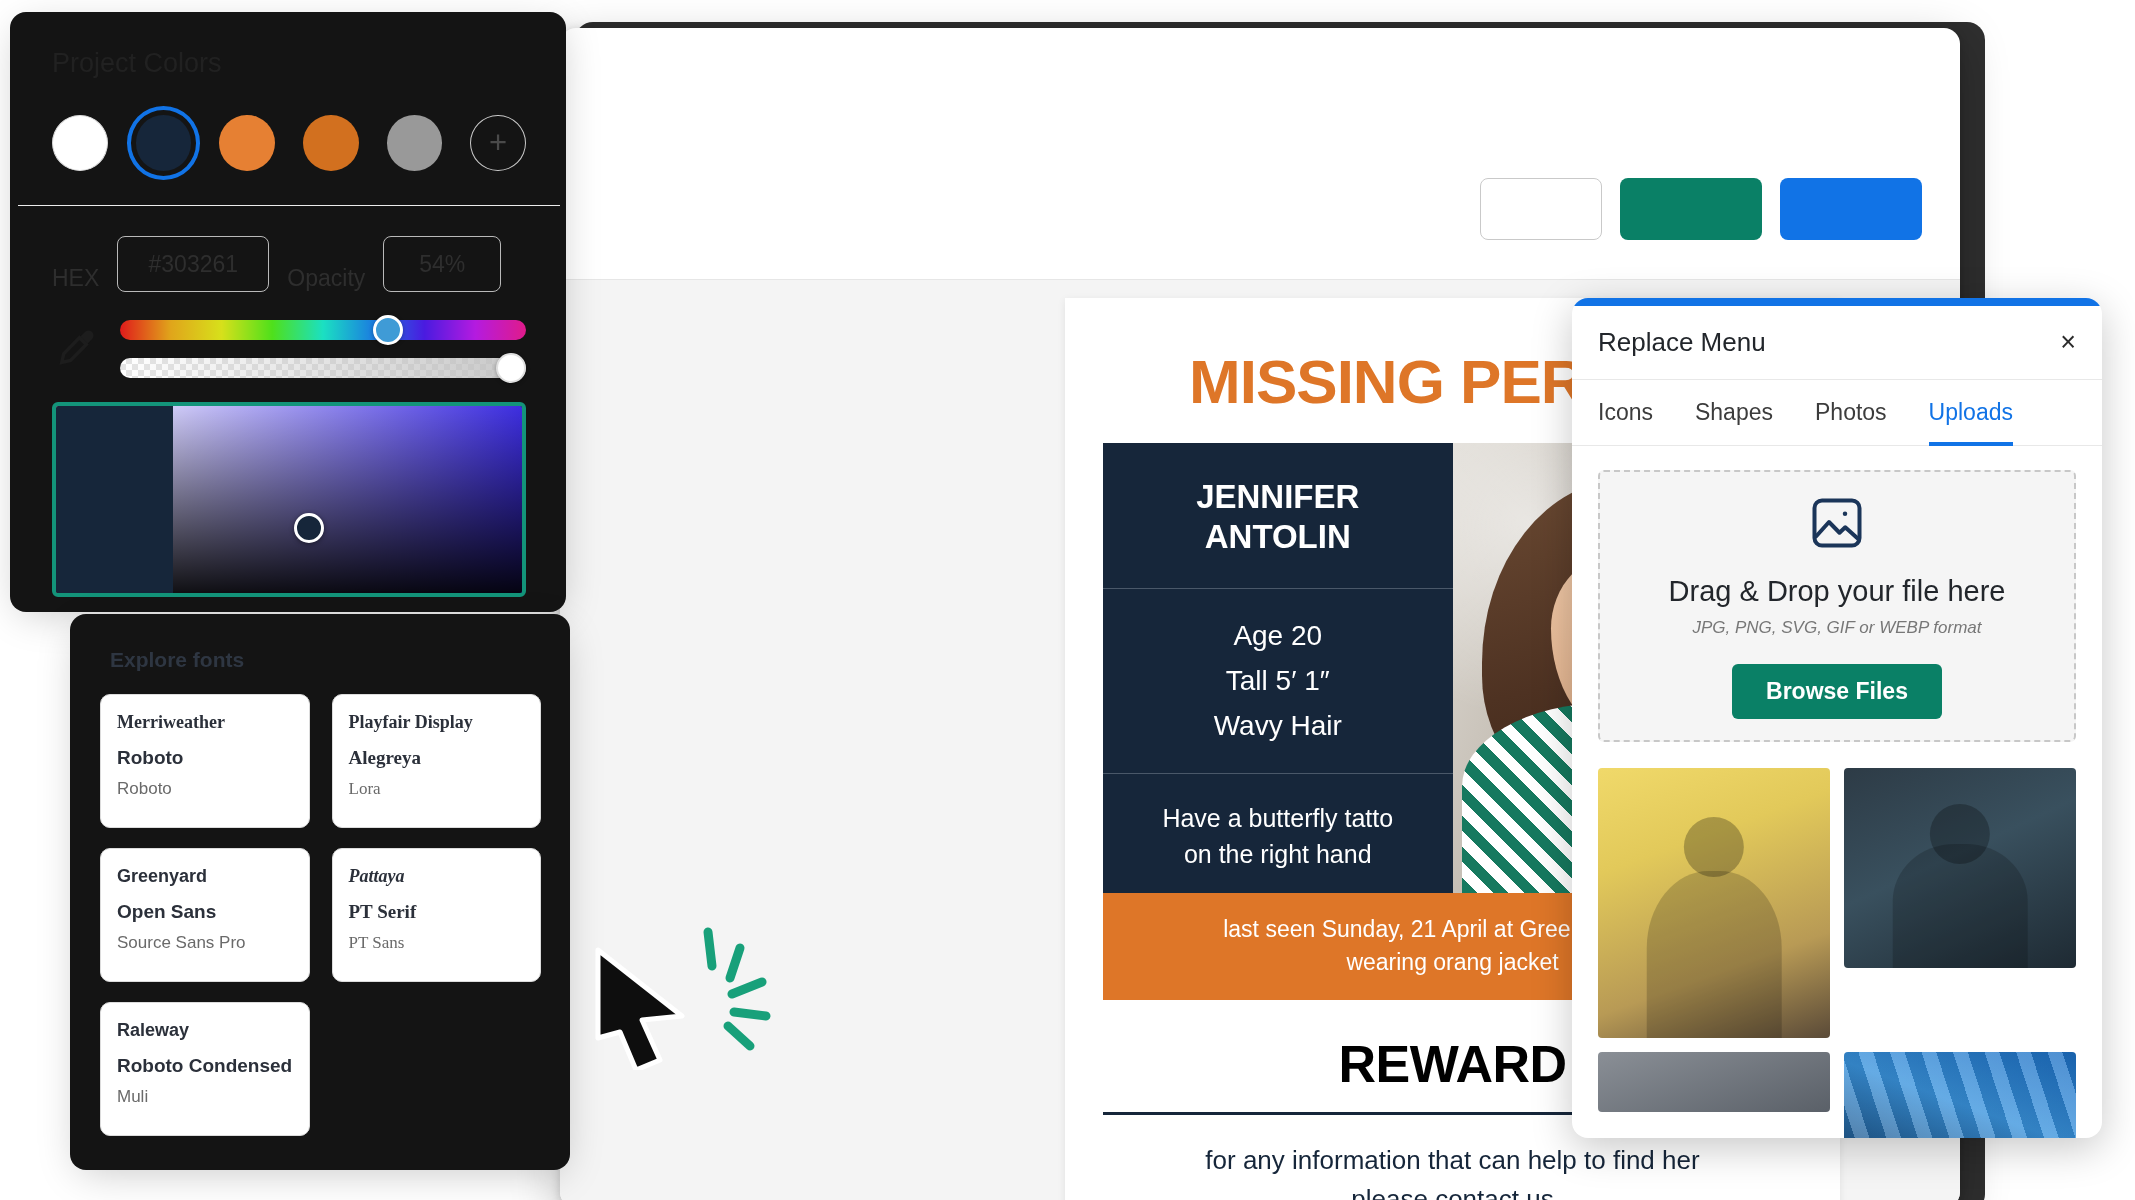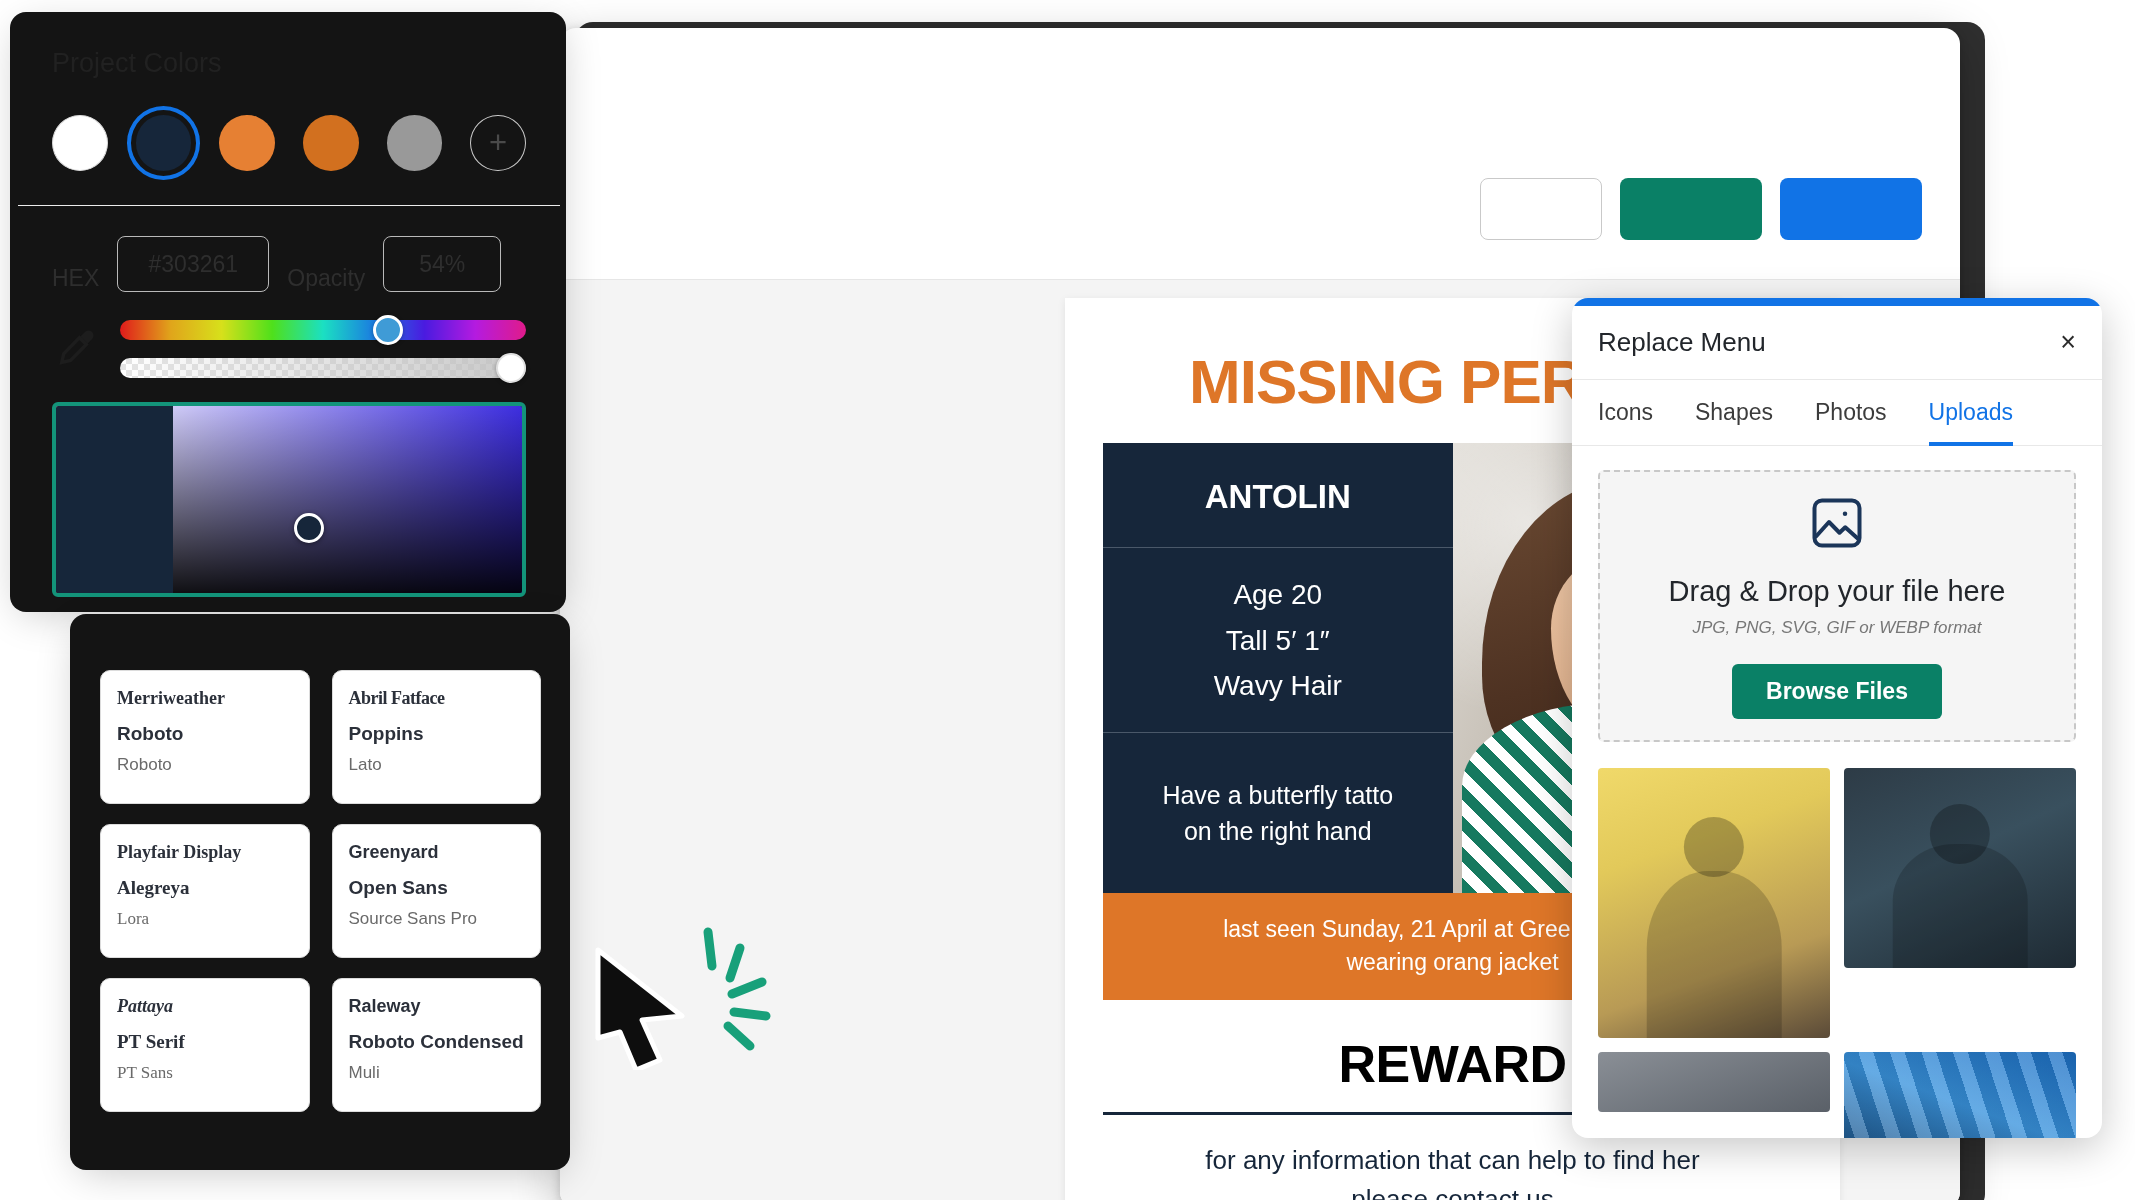--- a/index.html
+++ b/index.html
@@ -458,20 +458,21 @@
   </div>
 
   <div class="editor-canvas">
 
     <div class="poster">
       <div class="poster-title">MISSING PERSON</div>
 
       <div class="poster-body">
         <div class="poster-info">
           <div class="pi-name">
+            <div>JENNIFER</div>
             <div>ANTOLIN</div>
           </div>
           <div class="pi-stats">
             <div>Age 20</div>
             <div>Tall 5′ 1″</div>
             <div>Wavy Hair</div>
           </div>
           <div class="pi-note">
             <div>
               <div>Have a butterfly tatto</div>
@@ -547,33 +548,29 @@
   </div>
 
   <div class="gradient-area">
     <div class="ga-inner"></div>
     <div class="ga-dark"></div>
     <div class="ga-knob"></div>
   </div>
 </div>
 
 <div class="fonts-panel">
+  <div class="fp-title">Explore fonts</div>
   <div class="font-grid">
 
     <div class="font-card">
       <div class="fc-display serif">Merriweather</div>
       <div class="fc-sub sans">Roboto</div>
       <div class="fc-third">Roboto</div>
     </div>
 
-    <div class="font-card">
-      <div class="fc-display fat">Abril Fatface</div>
-      <div class="fc-sub sans">Poppins</div>
-      <div class="fc-third">Lato</div>
-    </div>
 
     <div class="font-card">
       <div class="fc-display serif">Playfair Display</div>
       <div class="fc-sub serif">Alegreya</div>
       <div class="fc-third serif">Lora</div>
     </div>
 
     <div class="font-card">
       <div class="fc-display sans">Greenyard</div>
       <div class="fc-sub sans">Open Sans</div>

